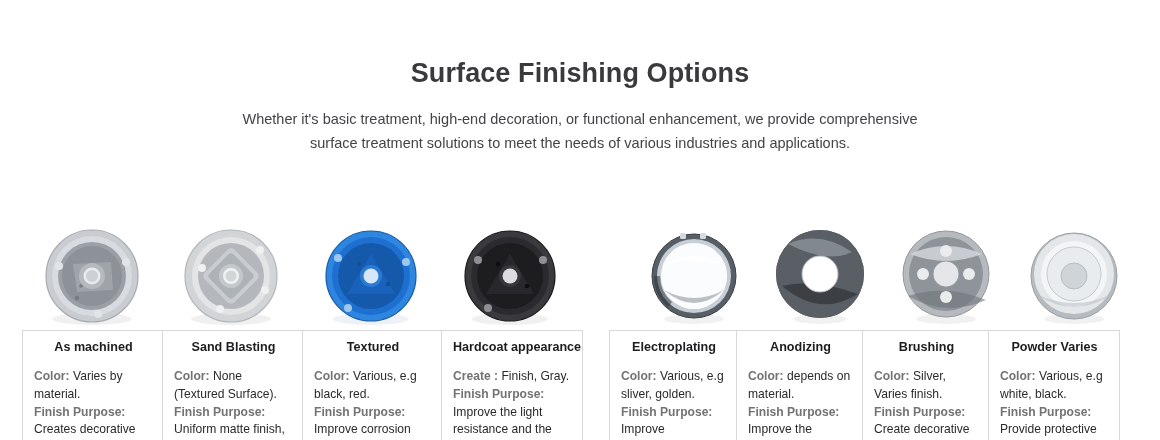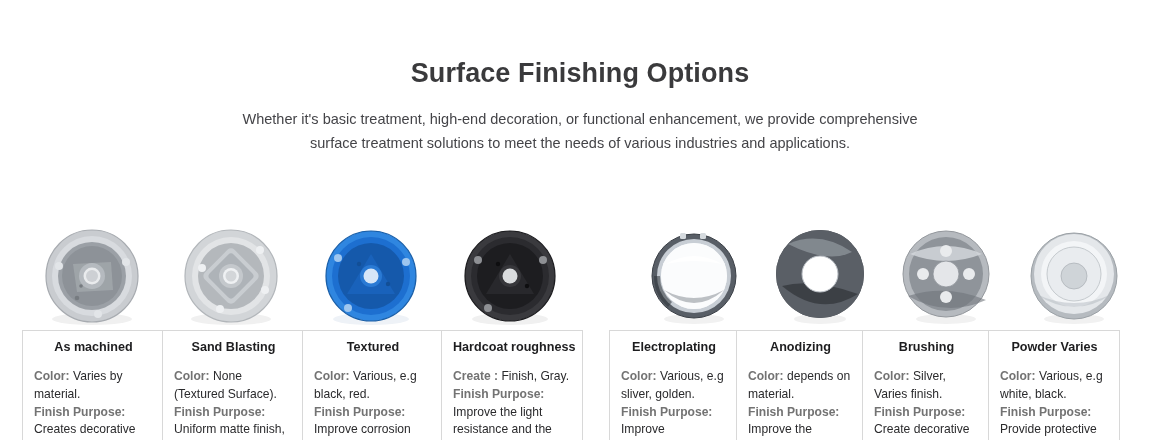--- a/index.html
+++ b/index.html
@@ -271,21 +271,21 @@
       <div class="card c3">
         <div class="card-title">Textured</div>
         <div class="card-body">
           <b>Color:</b>
           <span>Various, e.g black, red.</span><br>
           <b>Finish Purpose:</b>
           <span>Improve corrosion resistance, provide decorative effect.</span>
         </div>
       </div>
       <div class="card c4">
-        <div class="card-title">Hardcoat roughness</div>
+        <div class="card-title">Hardcoat appearance</div>
         <div class="card-body">
           <b>Create :</b>
           <span>Finish, Gray.</span><br>
           <b>Finish Purpose:</b>
           <span>Improve the light resistance and the corrosion resistance.</span>
         </div>
       </div>
     </div>
 
     <div class="group right g-r">

